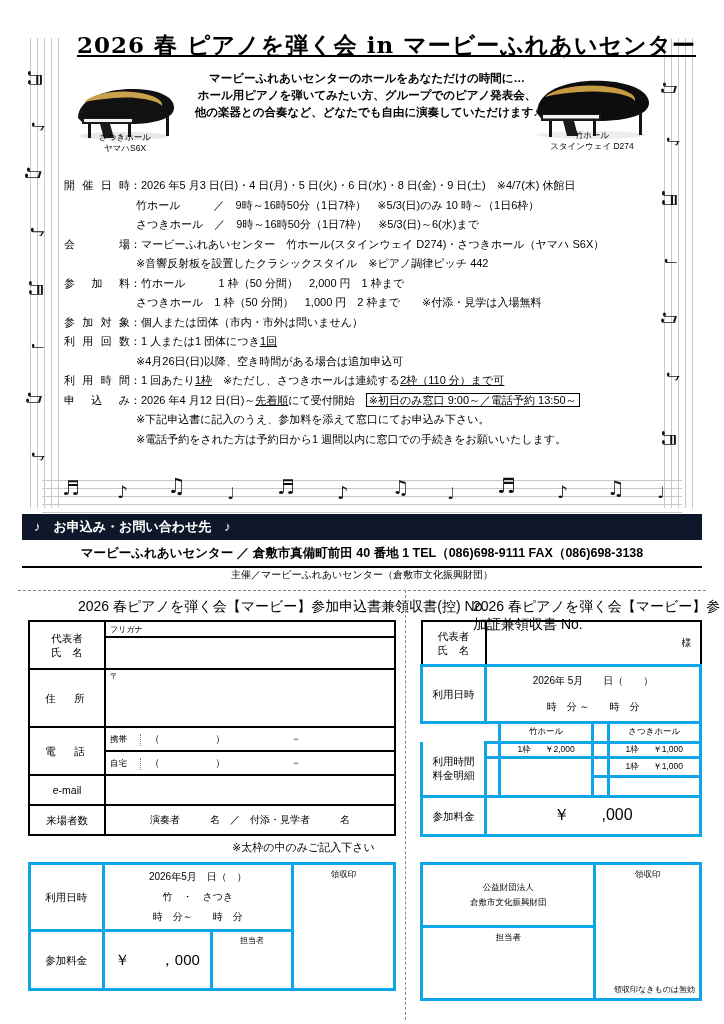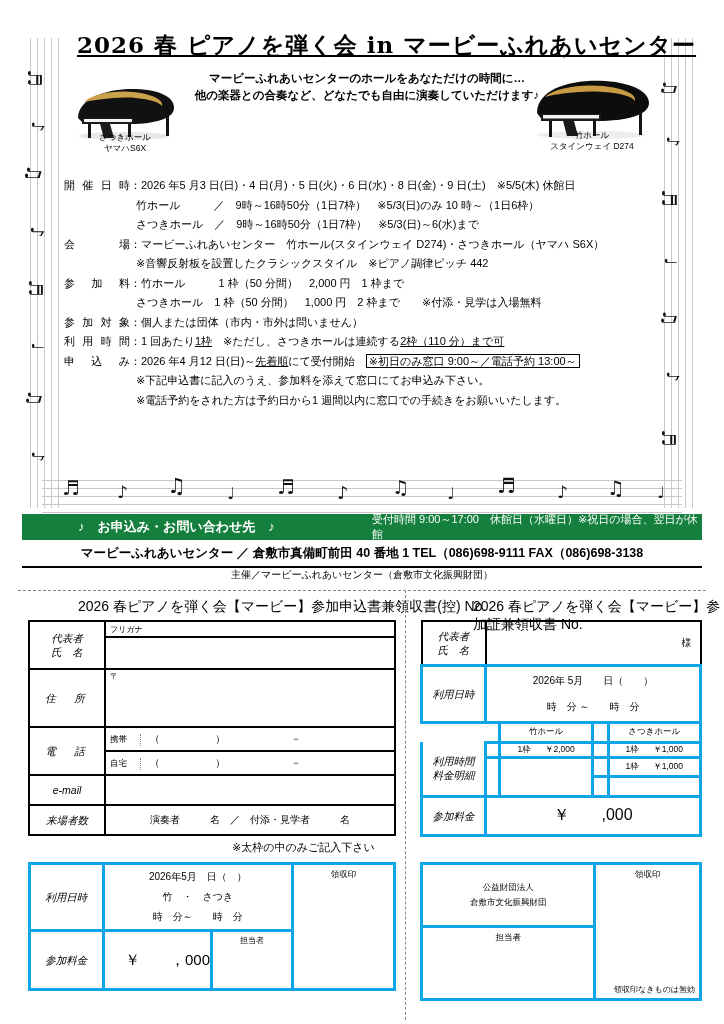--- a/index.html
+++ b/index.html
@@ -32,38 +32,38 @@
 
   .details{position:absolute;left:42px;top:158px;width:620px;font-size:11px;line-height:19.5px;}
   .drow{white-space:nowrap;}
   .lbl{display:inline-block;width:66px;text-align:justify;text-align-last:justify;}
   .ind{display:inline-block;width:72px;}
   .u{text-decoration:underline;}
   .boxed{border:1px solid #000;padding:0 2px;}
 
   
   .band{position:absolute;left:22px;top:514px;width:680px;}
-  .band-top{background:#15803d;color:#fff;height:26px;display:flex;align-items:center;
-            font-size:13px;font-weight:bold;padding-left:44px;}
+  .band-top{background:#0f172a;color:#fff;height:26px;display:flex;align-items:center;
+            font-size:13px;font-weight:bold;}
   .band-top .left{padding-left:12px;width:300px;}
   .band-top .right{font-size:11px;font-weight:normal;}
   .band-bot{height:26px;display:flex;align-items:center;justify-content:center;
             font-size:12.5px;font-weight:bold;border-bottom:2px solid #000;}
   .host{position:absolute;left:22px;top:568px;width:680px;text-align:center;font-size:10px;}
 
   
   .cutline{position:absolute;left:18px;top:590px;width:688px;border-top:1px dashed #888;}
   .vcut{position:absolute;left:405px;top:590px;height:430px;border-left:1px dashed #888;}
 
   
   .formhead{position:absolute;font-size:14px;margin-left:48px;}
   table.f{border-collapse:collapse;position:absolute;font-size:10px;}
   table.f td{border:3px solid #0ea5e9;padding:0;vertical-align:middle;}
   .thick{border:2px solid #000 !important;}
-  .hlbl{text-align:center;font-size:10.5px;line-height:14px;font-style:italic;}
+  .hlbl{text-align:center;font-size:10.5px;line-height:14px;}
   .spread{letter-spacing:4px;}
   .tiny{font-size:8px;}
   .small{font-size:8.5px;}
   .ctr{text-align:center;}
   .rgt{text-align:right;padding-right:8px !important;}
   .note-line{position:absolute;font-size:11px;}
   .dashb{border-bottom:1px dashed #777;}
   .nob{border:0 !important;}
   .nbt{border-top:0 !important;}
   .nbb{border-bottom:0 !important;}
@@ -124,20 +124,21 @@
       <div class="note" style="left:455px;top:4px;font-size:21px;">♬</div>
       <div class="note" style="left:515px;top:12px;font-size:17px;">♪</div>
       <div class="note" style="left:565px;top:6px;font-size:20px;">♫</div>
       <div class="note" style="left:615px;top:13px;font-size:16px;">♩</div>
     </div>
 
     <div class="title">2026 春 ピアノを弾く会 in マービーふれあいセンター</div>
 
     <div class="lead">
       <div>マービーふれあいセンターのホールをあなただけの時間に…</div>
+      <div>ホール用ピアノを弾いてみたい方、グループでのピアノ発表会、</div>
       <div>他の楽器との合奏など、どなたでも自由に演奏していただけます♪</div>
     </div>
 
     <div class="piano" style="left:48px;top:62px;width:110px;height:62px;">
       <svg viewBox="0 0 110 62" width="110" height="62">
         <ellipse cx="54" cy="56" rx="46" ry="4" fill="#e9e9e9"></ellipse>
         <path d="M8 38 C8 18, 38 8, 66 9 C92 10, 104 18, 104 28 C104 38, 86 44, 60 44 L14 44 Z" fill="#111"></path>
         <path d="M14 22 C22 14, 44 10, 64 12 C82 14, 94 20, 92 26 C88 20, 64 16, 44 18 C30 19, 20 21, 14 22 Z" fill="#caa14c"></path>
         <rect x="12" y="38" width="52" height="6" fill="#1a1a1a"></rect>
         <rect x="14" y="39" width="48" height="3" fill="#f2f2ee"></rect>
@@ -165,21 +166,21 @@
         <path d="M36 48 L40 63 L51 63 L47 48 Z" fill="#1b1b1b"></path>
       </svg>
     </div>
     <div class="piano-cap" style="left:500px;top:112px;width:140px;">
       <div>竹ホール</div>
       <div>スタインウェイ D274</div>
     </div>
 
     <div class="details">
       <div class="drow">
-        <span class="lbl">開催日時</span>：<span>2026 年5 月3 日(日)・4 日(月)・5 日(火)・6 日(水)・8 日(金)・9 日(土)</span>　<span>※5/5(木) 休館日</span>
+        <span class="lbl">開催日時</span>：<span>2026 年5 月3 日(日)・4 日(月)・5 日(火)・6 日(水)・8 日(金)・9 日(土)</span>　<span>※4/7(木) 休館日</span>
       </div>
       <div class="drow">
         <span class="ind"></span><span>竹ホール　　　／　9時～16時50分（1日7枠）</span>　<span>※5/3(日)のみ 10 時～（1日6枠）</span>
       </div>
       <div class="drow">
         <span class="ind"></span><span>さつきホール　／　9時～16時50分（1日7枠）</span>　<span>※5/3(日)～6(水)まで</span>
       </div>
       <div class="drow">
         <span class="lbl">会　　場</span>：<span>マービーふれあいセンター　竹ホール(スタインウェイ D274)・さつきホール（ヤマハ S6X）</span>
       </div>
@@ -189,38 +190,43 @@
       <div class="drow">
         <span class="lbl">参 加 料</span>：<span>竹ホール　　　1 枠（50 分間）　2,000 円　1 枠まで</span>
       </div>
       <div class="drow">
         <span class="ind"></span><span>さつきホール　1 枠（50 分間）　1,000 円　2 枠まで</span>　　<span>※付添・見学は入場無料</span>
       </div>
       <div class="drow">
         <span class="lbl">参加対象</span>：<span>個人または団体（市内・市外は問いません）</span>
       </div>
       <div class="drow">
+        <span class="lbl">利用回数</span>：<span>1 人または1 団体につき</span><span class="u">1回</span>
+      </div>
+      <div class="drow">
+        <span class="ind"></span><span>※4月26日(日)以降、空き時間がある場合は追加申込可</span>
+      </div>
+      <div class="drow">
         <span class="lbl">利用時間</span>：<span>1 回あたり</span><span class="u">1枠</span>　<span>※ただし、さつきホールは連続する</span><span class="u">2枠（110 分）まで可</span>
       </div>
       <div class="drow">
-        <span class="lbl">申 込 み</span>：<span>2026 年4 月12 日(日)～</span><span class="u">先着順</span><span>にて受付開始</span>　<span class="boxed">※初日のみ窓口 9:00～／電話予約 13:00～</span>
+        <span class="lbl">申 込 み</span>：<span>2026 年4 月12 日(日)～</span><span class="u">先着順</span><span>にて受付開始</span>　<span class="boxed">※初日のみ窓口 9:00～／電話予約 13:50～</span>
       </div>
       <div class="drow">
         <span class="ind"></span><span>※下記申込書に記入のうえ、参加料を添えて窓口にてお申込み下さい。</span>
       </div>
       <div class="drow">
         <span class="ind"></span><span>※電話予約をされた方は予約日から1 週間以内に窓口での手続きをお願いいたします。</span>
       </div>
     </div>
   </div>
 
   <div class="band">
     <div class="band-top">
       <span class="left">♪　お申込み・お問い合わせ先　♪</span>
-      <span class="right">受付時間 9:00～17:00　休館日（水曜日）※祝日の場合、翌日が休館</span>
     </div>
     <div class="band-bot">マービーふれあいセンター ／ 倉敷市真備町前田 40 番地 1 TEL（086)698-9111 FAX（086)698-3138</div>
   </div>
   <div class="host">主催／マービーふれあいセンター（倉敷市文化振興財団）</div>
 
   <div class="cutline"></div>
   <div class="vcut"></div>
 
   <div class="formhead" style="left:30px;top:598px;">2026 春ピアノを弾く会【マービー】参加申込書兼領収書(控) No.</div>
 
@@ -288,21 +294,21 @@
         <div>2026年5月　日（　）</div>
         <div>竹　・　さつき</div>
         <div>時　分～　　時　分</div>
       </td>
       <td class="small" rowspan="2" style="width:104px;vertical-align:top;text-align:center;padding-top:4px;">
         <span>領収印</span>
       </td>
     </tr>
     <tr>
       <td class="hlbl" style="height:56px;">参加料金</td>
-      <td class="ctr" style="width:108px;font-size:15px;text-align:right;">￥　　，000</td>
+      <td class="ctr" style="width:108px;font-size:15px;">￥　　，000</td>
       <td class="tiny" style="width:82px;vertical-align:top;text-align:center;padding-top:3px;">
         <span>担当者</span>
       </td>
     </tr>
   </tbody>
     </table>
 
   <div class="formhead" style="left:425px;top:598px;">2026 春ピアノを弾く会【マービー】参加証兼領収書  No.</div>
 
   <table class="f" style="left:420px;top:620px;width:282px;">

